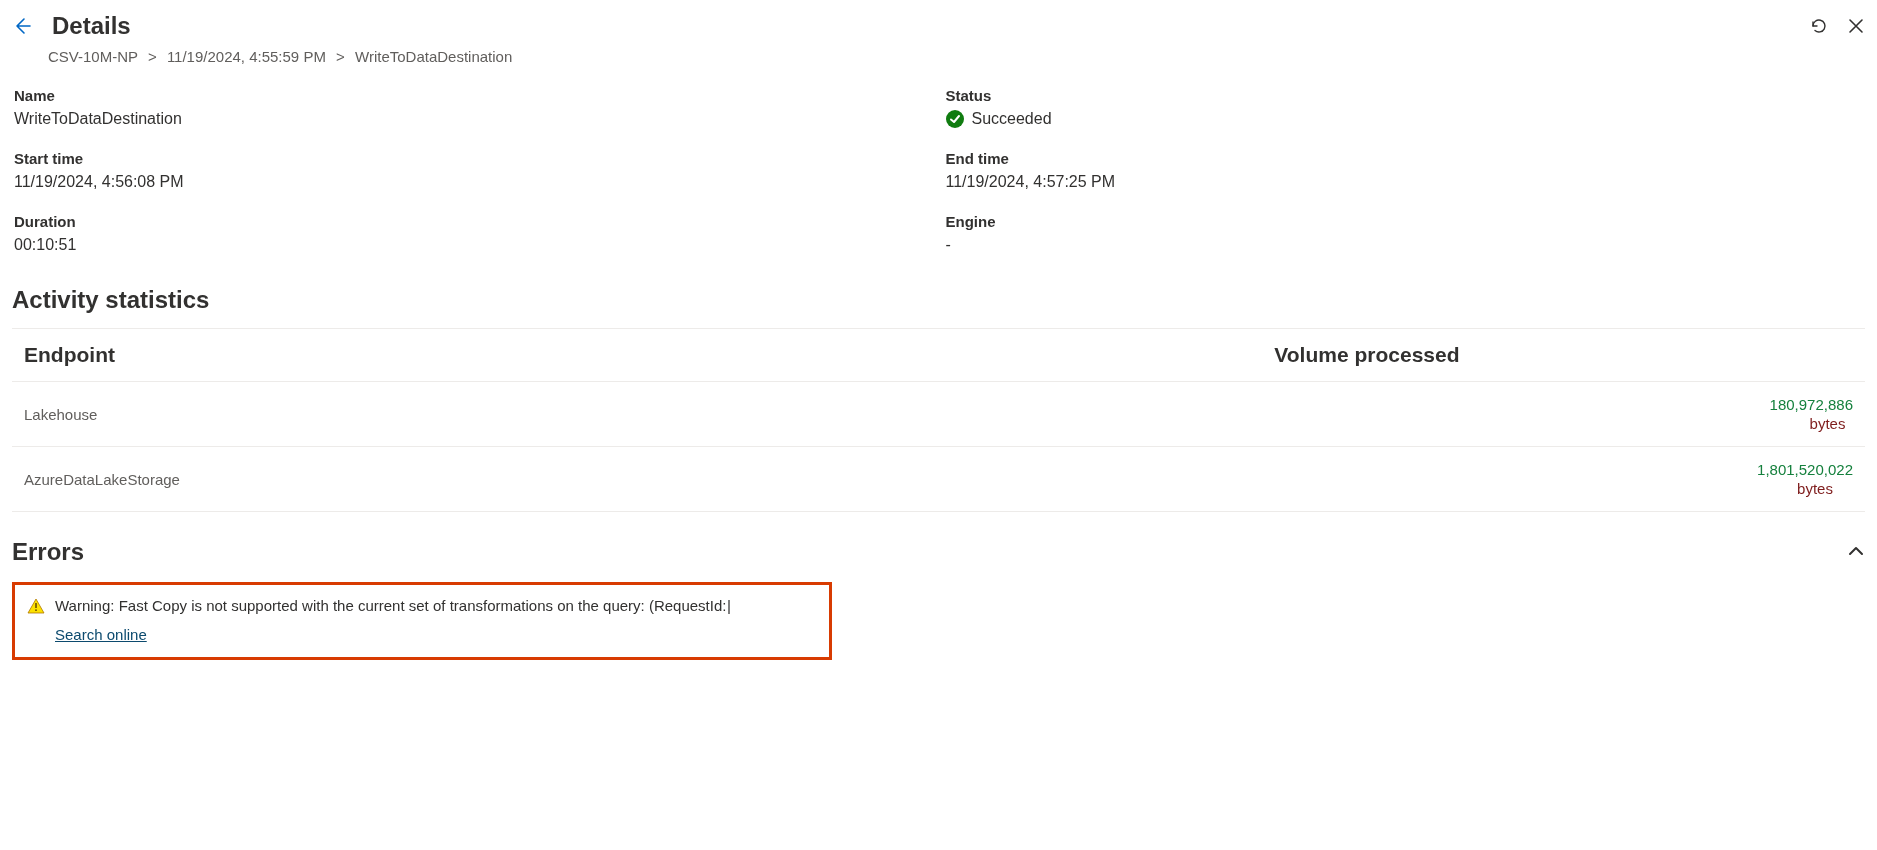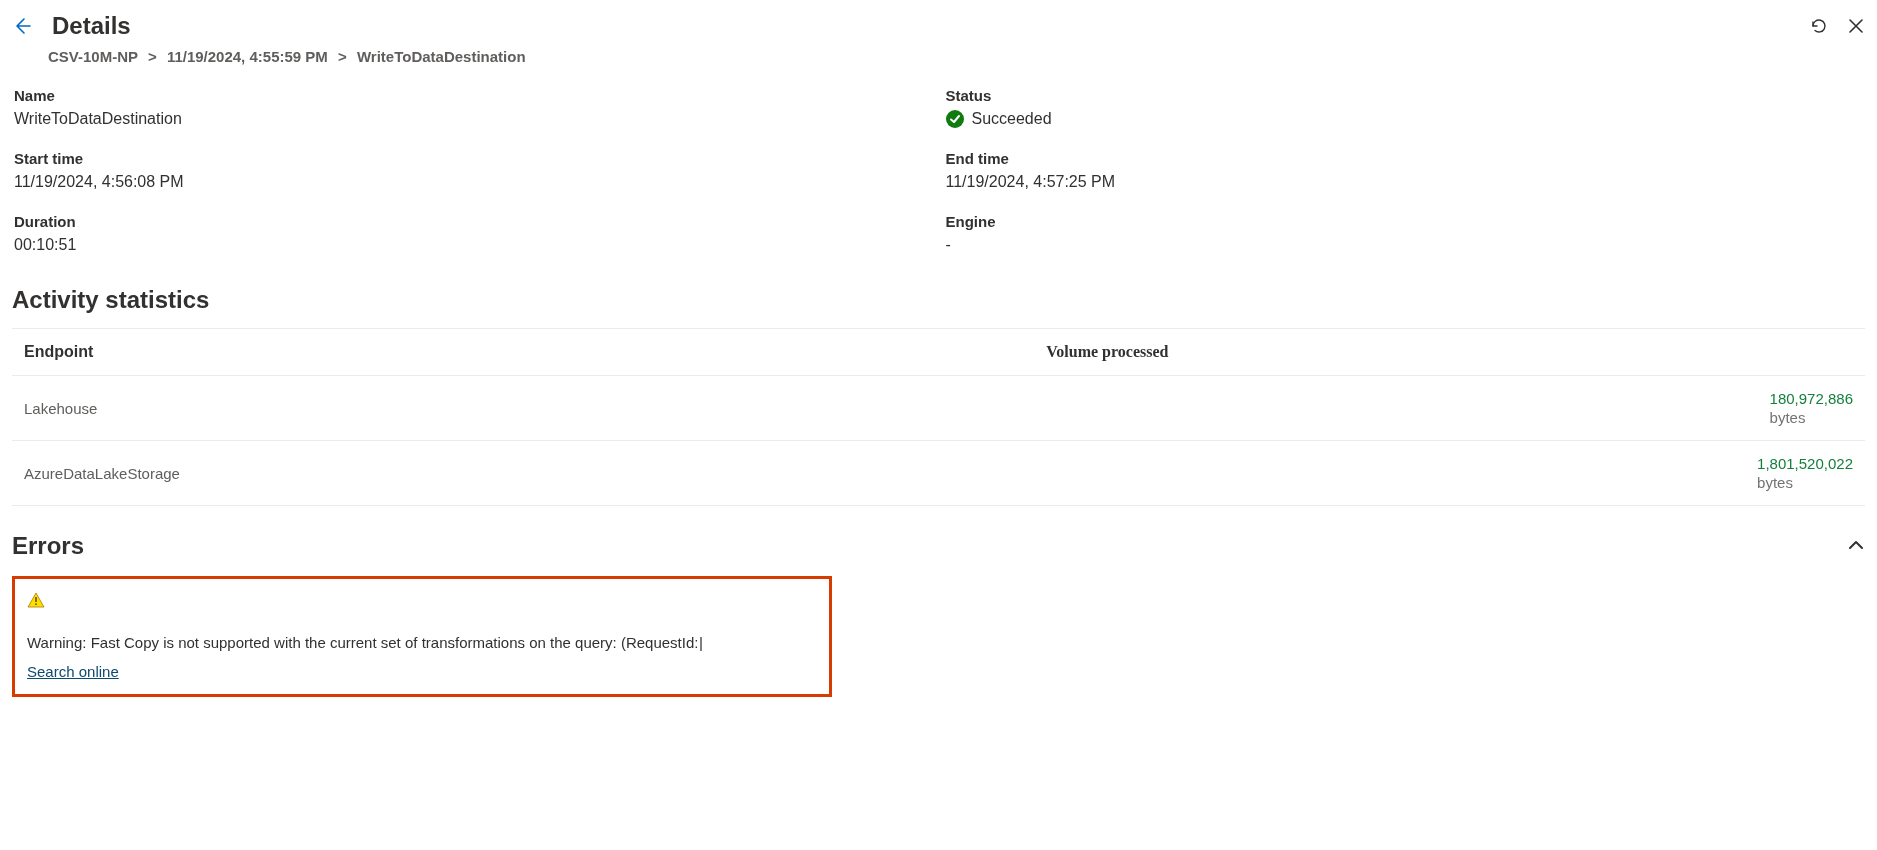--- a/index.html
+++ b/index.html
@@ -43,21 +43,20 @@
     }
     .header-icon {
       cursor: pointer;
       display: inline-flex;
     }
     .breadcrumb {
       margin-left: 36px;
       font-size: 15px;
       color: #605e5c;
       margin-bottom: 22px;
-      font-weight: bold;
     }
     .breadcrumb span.sep {
       margin: 0 6px;
     }
     .info-grid {
       display: flex;
       gap: 14px;
       padding: 0 2px;
     }
     .info-col {
@@ -88,29 +87,28 @@
       font-weight: 600;
       margin-top: 10px;
       margin-bottom: 14px;
     }
     table.stats {
       width: 100%;
       border-collapse: collapse;
     }
     table.stats th {
       text-align: left;
-      font-size: 16px;
+      font-size: 21px;
       font-weight: 600;
       padding: 14px 12px;
       border-top: 1px solid #edebe9;
       border-bottom: 1px solid #edebe9;
     }
     table.stats th.right {
-      text-align: left;
-      font-family: Liberation Serif, serif;
+      text-align: center;
     }
     table.stats td {
       padding: 14px 12px;
       font-size: 15px;
       color: #605e5c;
       border-bottom: 1px solid #edebe9;
       vertical-align: middle;
     }
     table.stats td.right {
       text-align: right;
@@ -118,44 +116,44 @@
     .volume-cell {
       display: inline-block;
       text-align: left;
     }
     .volume-num {
       color: #15803d;
       display: block;
       margin-bottom: 2px;
     }
     .volume-unit {
-      color: #737373;
+      color: #7f1d1d;
       display: block;
+      margin-left: 40px;
     }
     .errors-header {
       display: flex;
       justify-content: space-between;
       align-items: center;
       margin-top: 26px;
       margin-bottom: 16px;
     }
     .chevron {
       cursor: pointer;
     }
     .error-box-highlight {
       border: 3px solid #d83b01;
       padding: 10px 12px 12px 12px;
       display: inline-block;
       width: 820px;
     }
     .error-row {
       display: flex;
       align-items: flex-start;
-      gap: 20px;
-      flex-direction: column;
+      gap: 10px;
     }
     .warning-icon {
       flex-shrink: 0;
       margin-top: 2px;
     }
     .error-content {
       font-size: 15px;
       line-height: 1.4;
     }
     .error-text {

